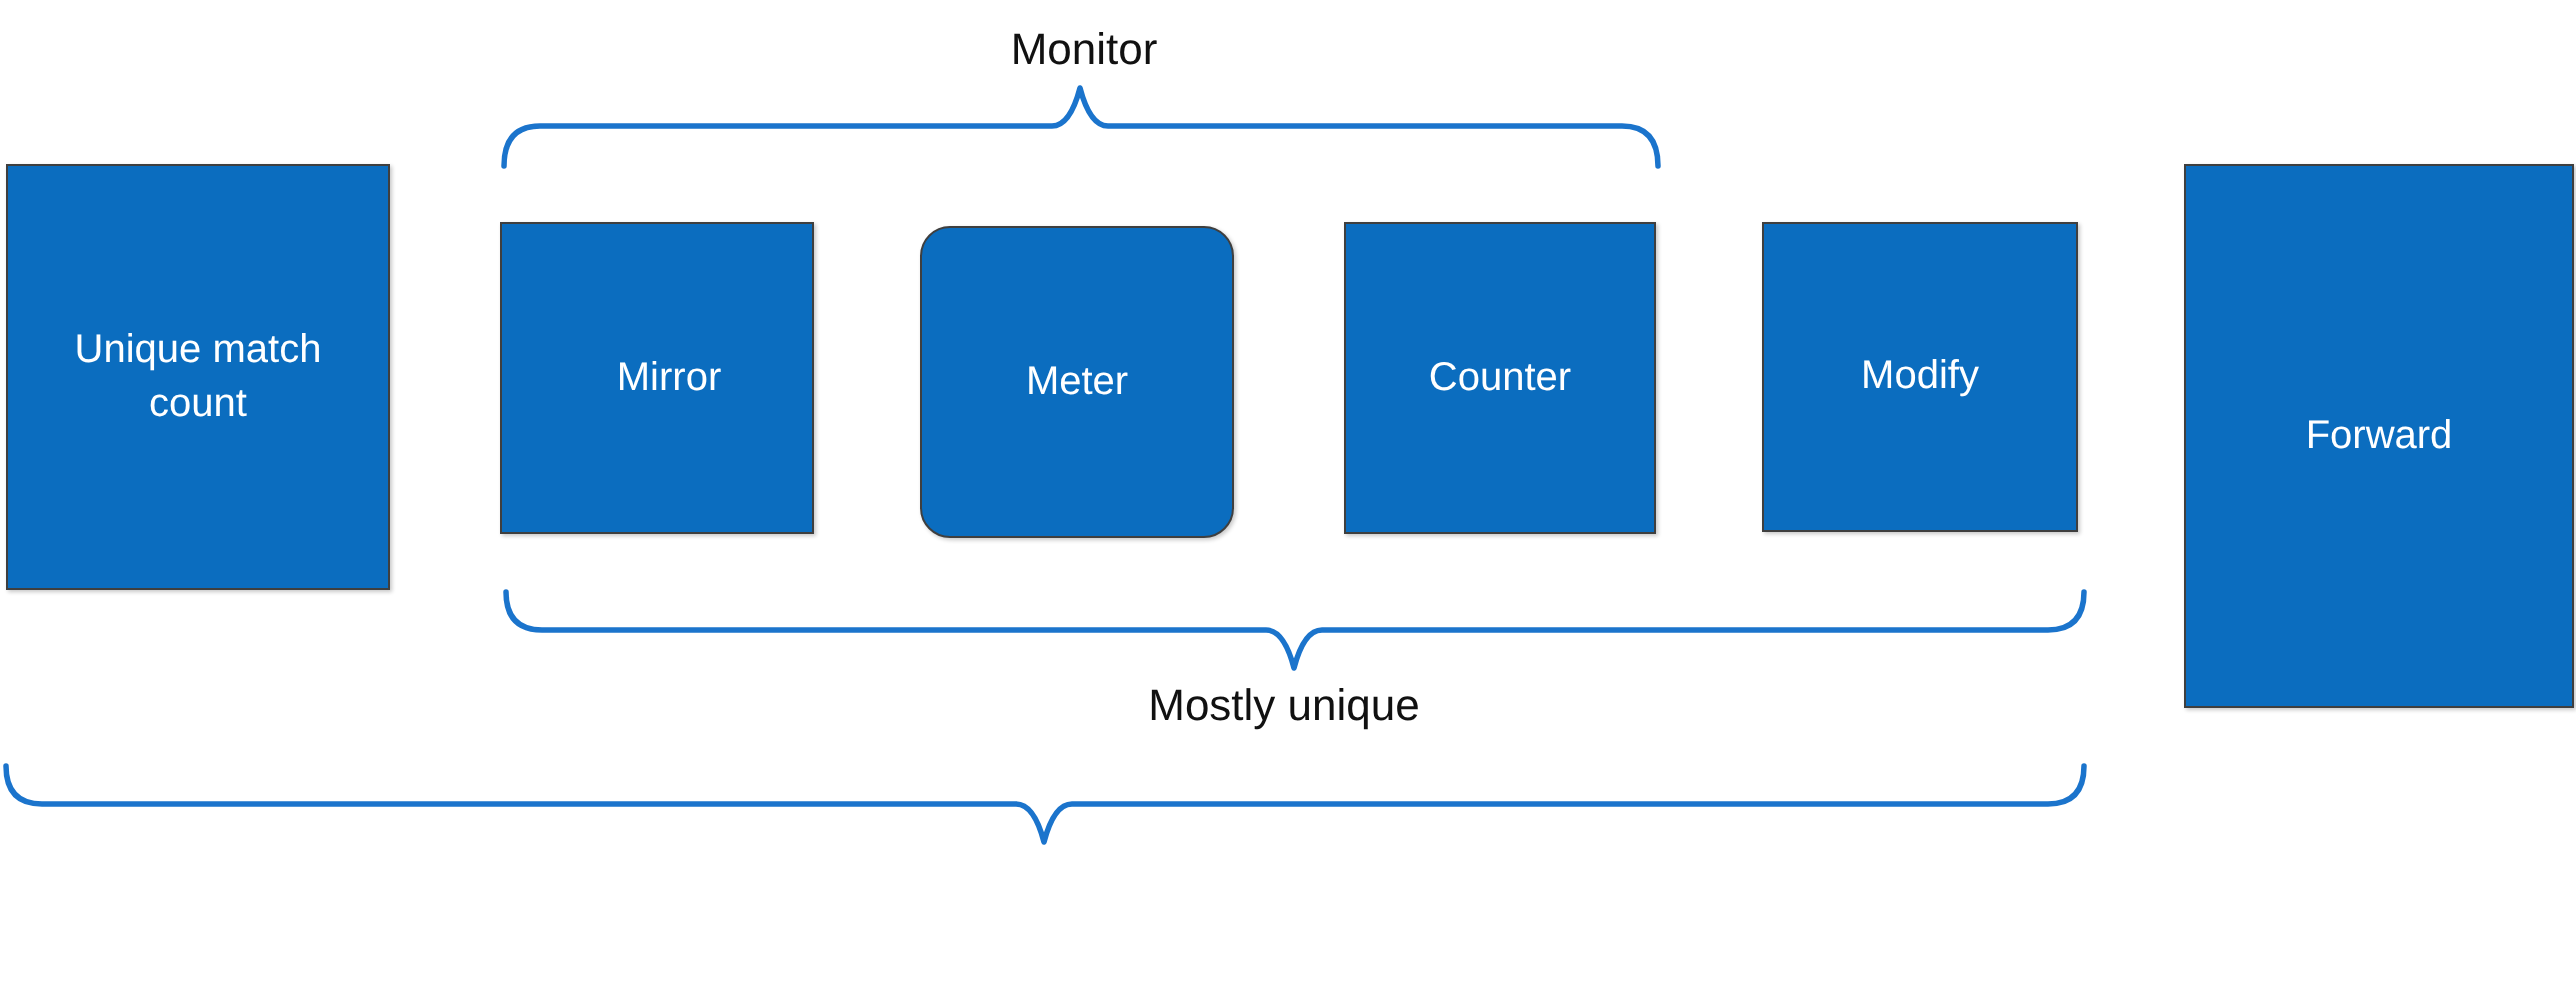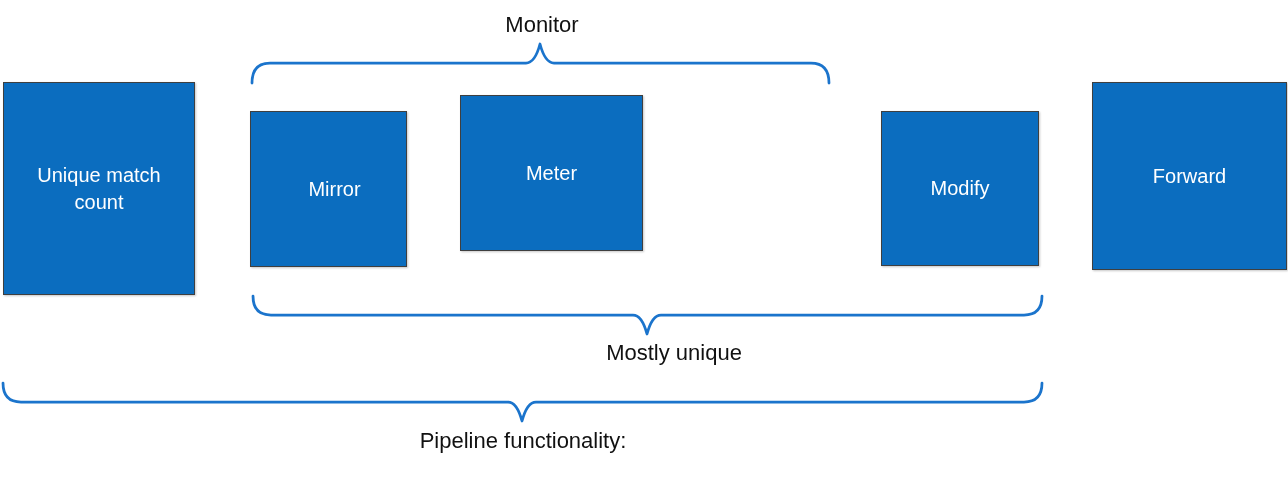--- a/index.html
+++ b/index.html
@@ -33,24 +33,24 @@
     text-align: center;
     font-size: 20px;
     line-height: 1.35;
     box-shadow: 1px 1px 2px rgba(0,0,0,0.22);
   }
   .box .box-label { display: inline-block; }
 
   .box-unique  { left: 3px;    top: 82px;  width: 192px; height: 213px; }
   .box-unique .box-label { max-width: 150px; }
   .box-mirror  { left: 250px;  top: 111px; width: 157px; height: 156px; padding-left: 12px; }
-  .box-meter   { left: 460px;  top: 95px; width: 183px; height: 156px; }
+  .box-meter   { left: 460px;  top: 113px; width: 157px; height: 156px; border-radius: 15px; }
   .box-counter { left: 672px;  top: 111px; width: 156px; height: 156px; }
   .box-modify  { left: 881px;  top: 111px; width: 158px; height: 155px; justify-content: center; }
-  .box-forward { left: 1092px; top: 82px;  width: 195px; height: 188px; }
+  .box-forward { left: 1092px; top: 82px;  width: 195px; height: 272px; }
 
   .brace-svg {
     position: absolute;
     left: 0; top: 0;
     width: 1288px; height: 504px;
     pointer-events: none;
   }
   .brace {
     fill: none;
     stroke: var(--brace-color);
@@ -61,54 +61,56 @@
 
   .annotation {
     position: absolute;
     color: var(--label-color);
     font-size: 22px;
     white-space: nowrap;
     transform: translateX(-50%);
     text-align: right;
   }
   .label-monitor { left: 542px; top: 12px; }
-  .label-mostly  { left: 642px; top: 340px; margin-left: 32px; }
+  .label-mostly  { left: 642px; top: 340px; }
   .label-pipeline { left: 523px; top: 424px; line-height: 33px; }
 </style>
 </head>
 <body>
 
 <div class="canvas">
 
   <svg class="brace-svg" viewBox="0 0 1288 504" aria-hidden="true">
     <path class="brace" d="M 252,83 Q 252,63 270,63 L 526,63 Q 535,63 540,44 Q 545,63 554,63 L 811,63 Q 829,63 829,83"></path>
     <path class="brace" d="M 253,296 Q 253,315 271,315 L 633,315 Q 642,315 647,334 Q 652,315 661,315 L 1024,315 Q 1042,315 1042,296"></path>
     <path class="brace" d="M 3,383 Q 3,402 21,402 L 508,402 Q 517,402 522,421 Q 527,402 536,402 L 1024,402 Q 1042,402 1042,383"></path>
   </svg>
 
   <div class="annotation label-monitor">Monitor</div>
 
   <div class="annotation label-mostly">Mostly unique</div>
 
   <div class="annotation label-pipeline">
-    <div>Pipeline functionality:</div>
   </div>
 
   <div class="box box-unique">
     <span class="box-label">Unique match count</span>
   </div>
 
   <div class="box box-mirror">
     <span class="box-label">Mirror</span>
   </div>
 
   <div class="box box-meter">
     <span class="box-label">Meter</span>
   </div>
 
+  <div class="box box-counter">
+    <span class="box-label">Counter</span>
+  </div>
 
   <div class="box box-modify">
     <span class="box-label">Modify</span>
   </div>
 
   <div class="box box-forward">
     <span class="box-label">Forward</span>
   </div>
 
 </div>

